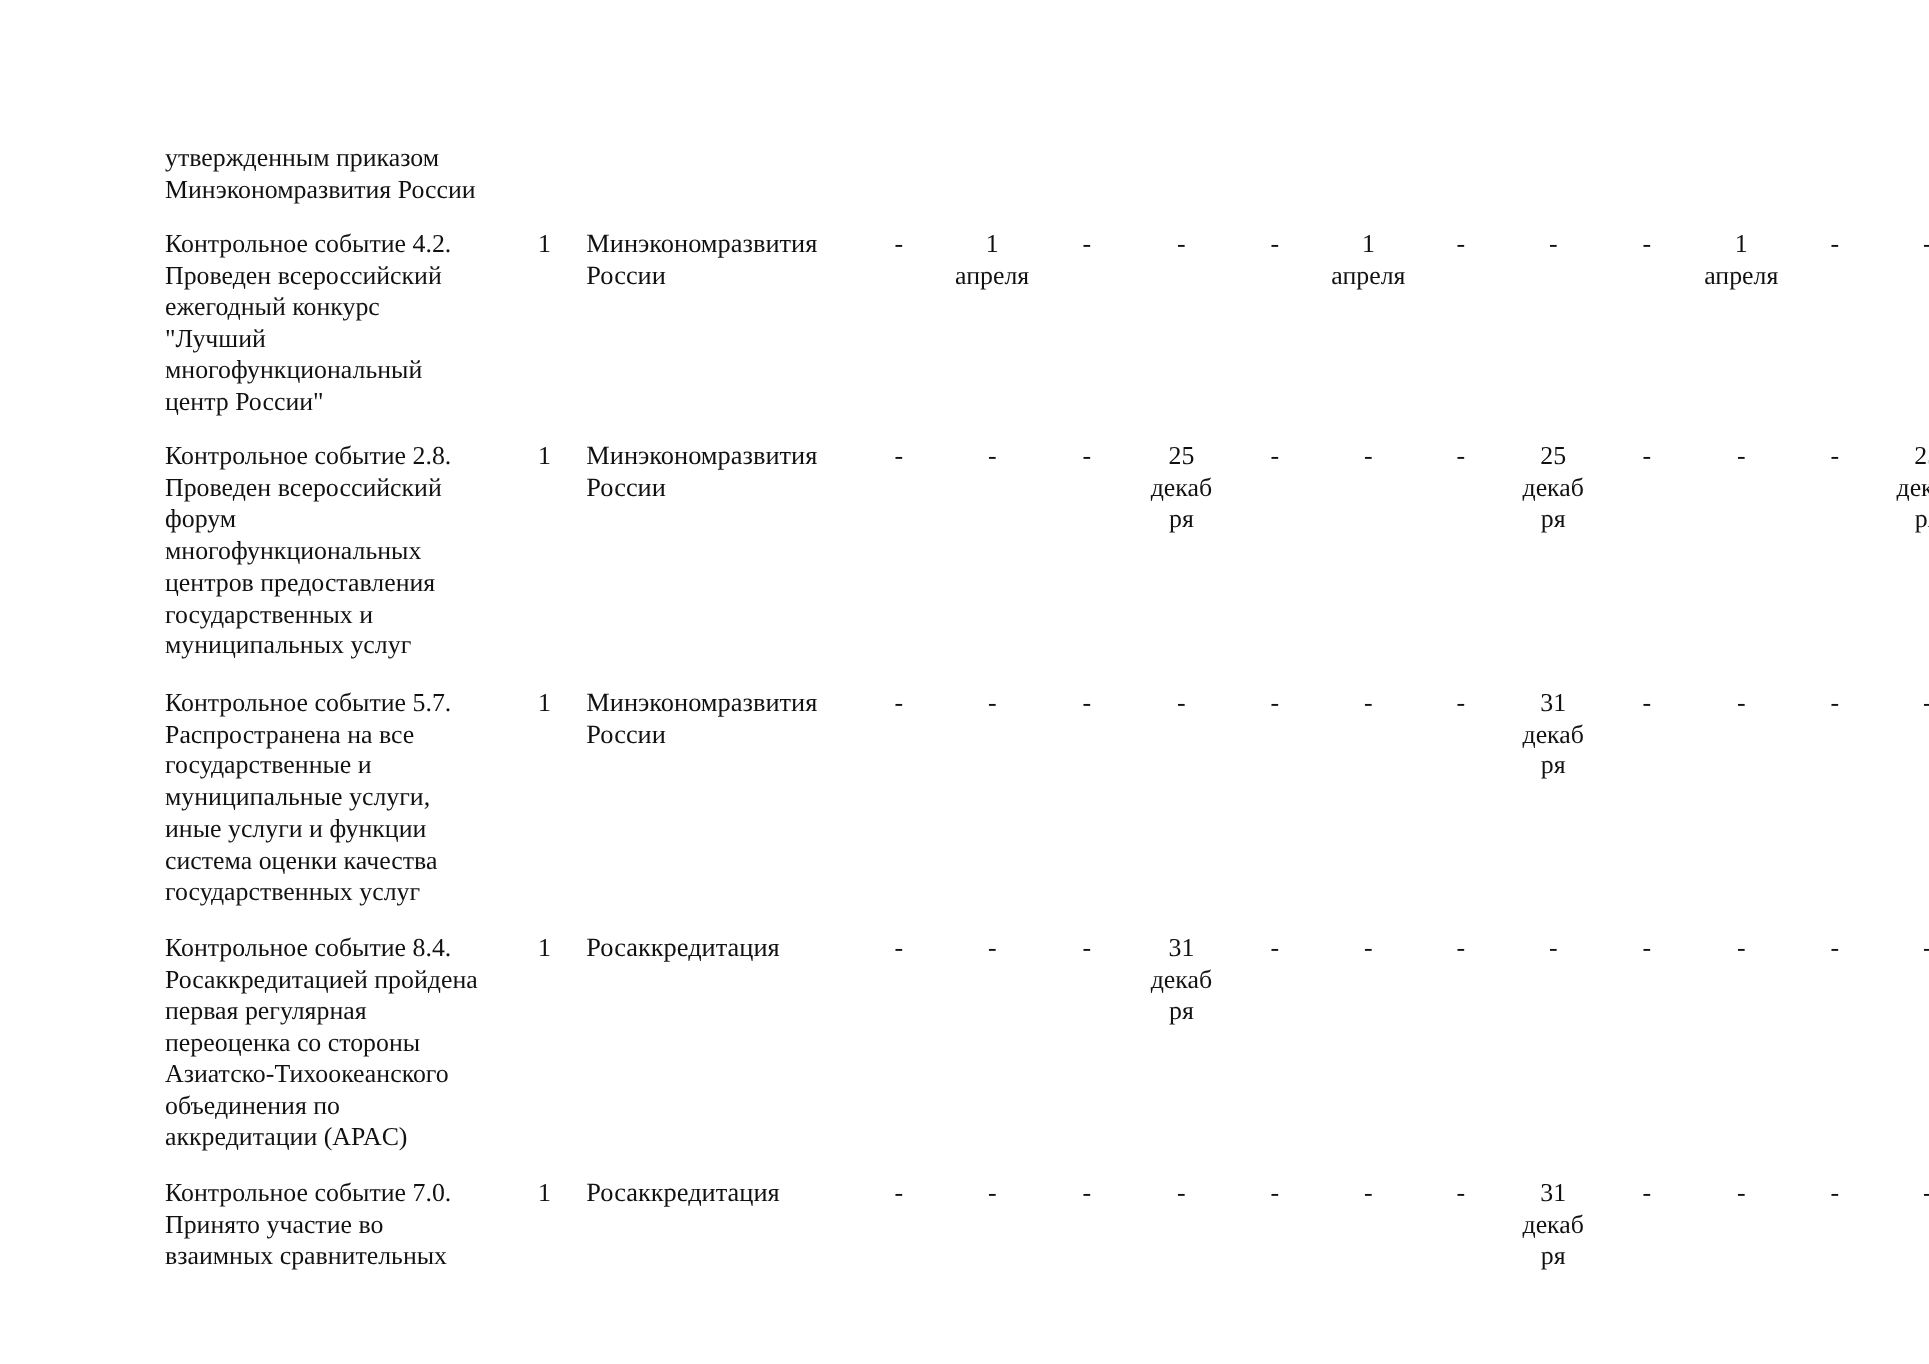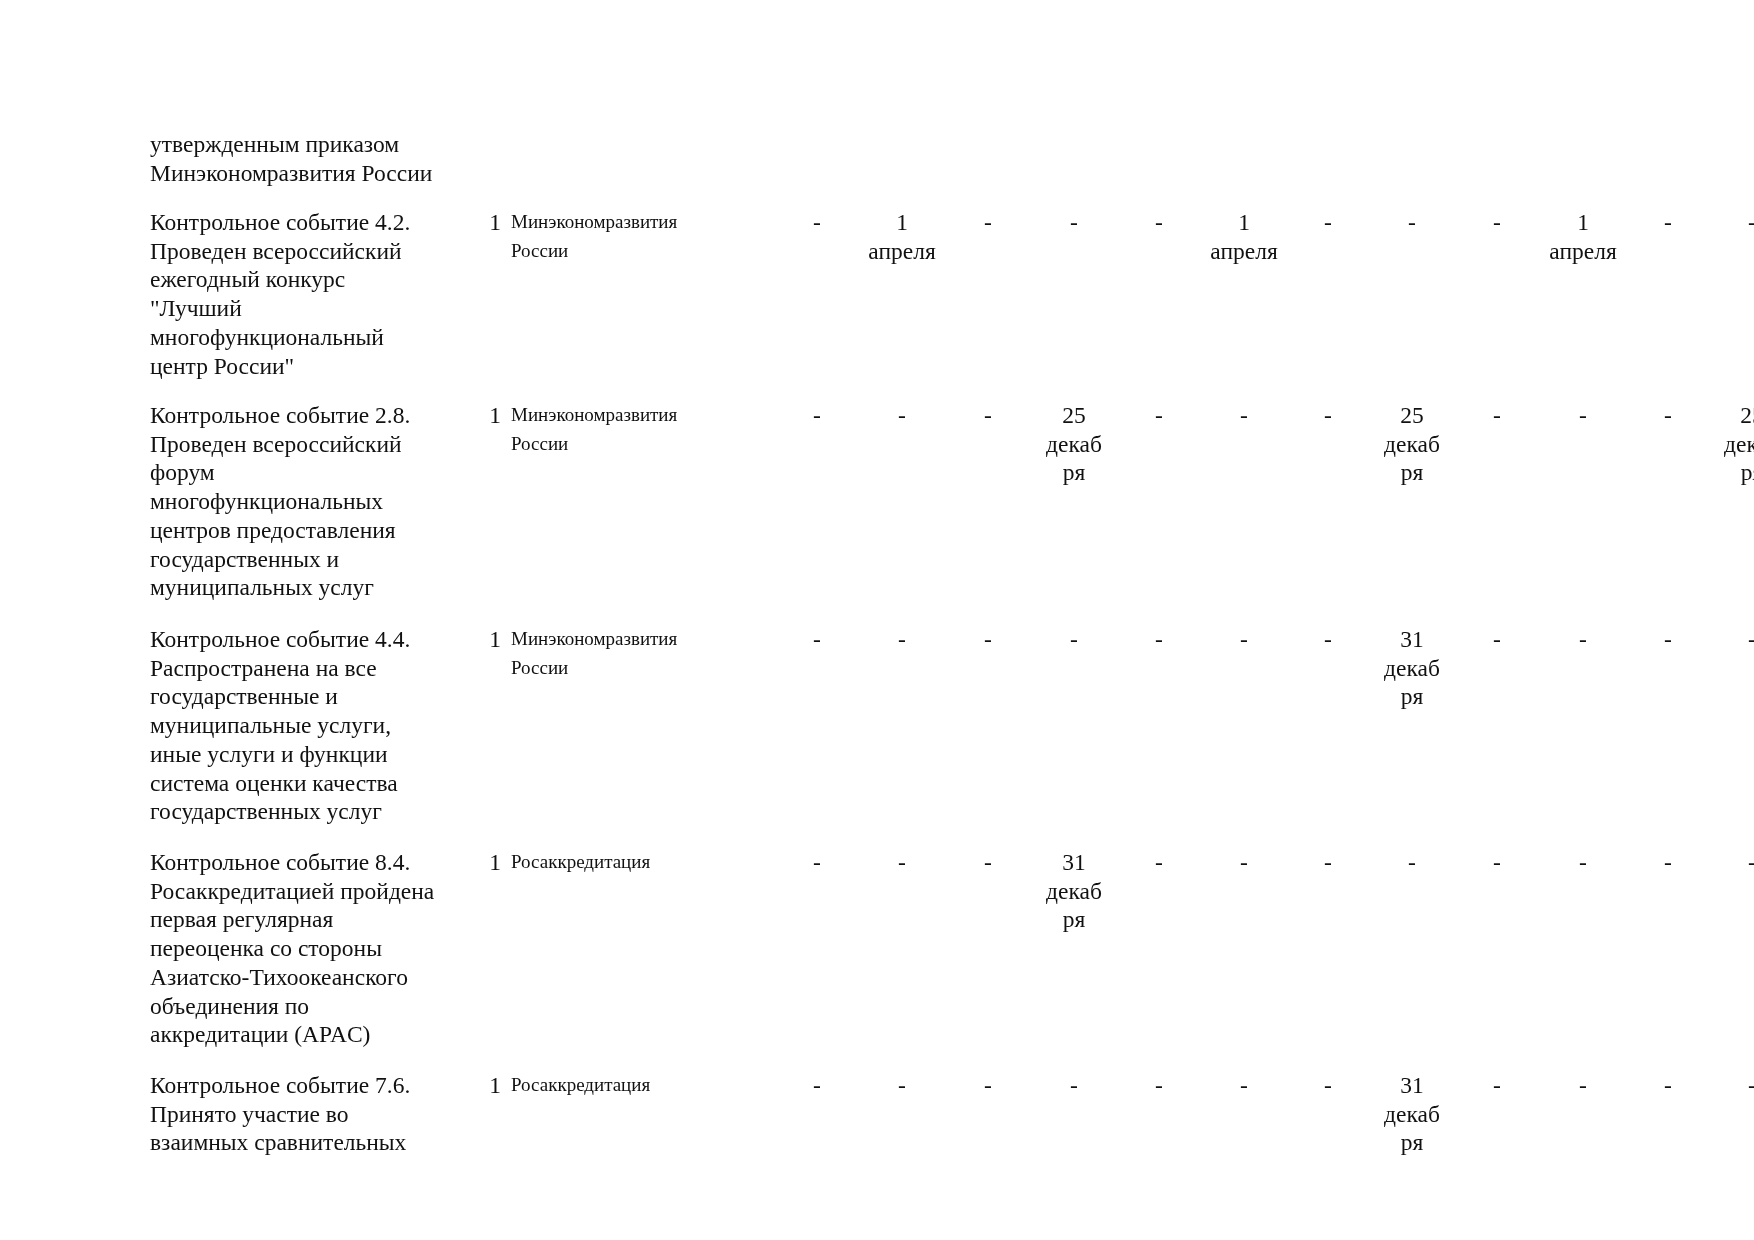--- a/index.html
+++ b/index.html
@@ -3,21 +3,21 @@
 <meta charset="utf-8">
 <style>
   html, body { margin: 0; padding: 0; background: #ffffff; }
   body { width: 1754px; height: 1240px; overflow: hidden; position: relative;
          font-family: "Liberation Serif", "DejaVu Serif", serif; color: #111111; }
   .page { position: absolute; left: 0; top: 0; width: 1754px; height: 1240px; overflow: hidden; }
   .tline { position: absolute; font-size: 23.5px; line-height: 28.7px; white-space: nowrap; text-align: right; }
   .row { position: absolute; left: 0; width: 1900px; }
   .desc { position: absolute; left: 150px; width: 330px; font-size: 23.5px; line-height: 28.7px; white-space: pre-line; font-family: Liberation Serif, serif; }
   .num { position: absolute; left: 488px; width: 14px; text-align: center; font-size: 23.5px; line-height: 28.7px; }
-  .org { position: absolute; left: 511px; width: 250px; font-size: 19px; line-height: 28.7px; white-space: pre-line; }
+  .org { position: absolute; left: 533px; width: 250px; font-size: 24px; line-height: 28.7px; white-space: pre-line; }
   .cell { position: absolute; width: 80px; margin-left: -40px; text-align: center;
           font-size: 23.5px; line-height: 28.7px; white-space: pre-line; }
 </style>
 </head>
 <body>
 
 <div class="page">
   <div class="tline" style="left:150px; top:130px;">утвержденным приказом</div>
   <div class="tline" style="left:150px; top:158.7px;">Минэкономразвития России</div>
 
@@ -77,21 +77,21 @@
         <div class="cell" style="left: 1497px;">-</div>
         <div class="cell" style="left: 1583px;">-</div>
         <div class="cell" style="left: 1668px;">-</div>
         <div class="cell" style="left: 1752px;">25
 декаб
 ря</div>
       </div>
   </div>
 
   <div class="row" style="top:625px;">
-    <div class="desc">Контрольное событие 4.4.
+    <div class="desc">Контрольное событие 5.7.
 Распространена на все
 государственные и
 муниципальные услуги,
 иные услуги и функции
 система оценки качества
 государственных услуг</div>
     <div class="num">1</div>
     <div class="org">Минэкономразвития
 России</div>
     <div class="cells">
@@ -134,21 +134,21 @@
         <div class="cell" style="left: 1328px;">-</div>
         <div class="cell" style="left: 1412px;">-</div>
         <div class="cell" style="left: 1497px;">-</div>
         <div class="cell" style="left: 1583px;">-</div>
         <div class="cell" style="left: 1668px;">-</div>
         <div class="cell" style="left: 1752px;">-</div>
       </div>
   </div>
 
   <div class="row" style="top:1071px;">
-    <div class="desc">Контрольное событие 7.6.
+    <div class="desc">Контрольное событие 7.0.
 Принято участие во
 взаимных сравнительных</div>
     <div class="num">1</div>
     <div class="org">Росаккредитация</div>
     <div class="cells">
         <div class="cell" style="left: 817px;">-</div>
         <div class="cell" style="left: 902px;">-</div>
         <div class="cell" style="left: 988px;">-</div>
         <div class="cell" style="left: 1074px;">-</div>
         <div class="cell" style="left: 1159px;">-</div>

